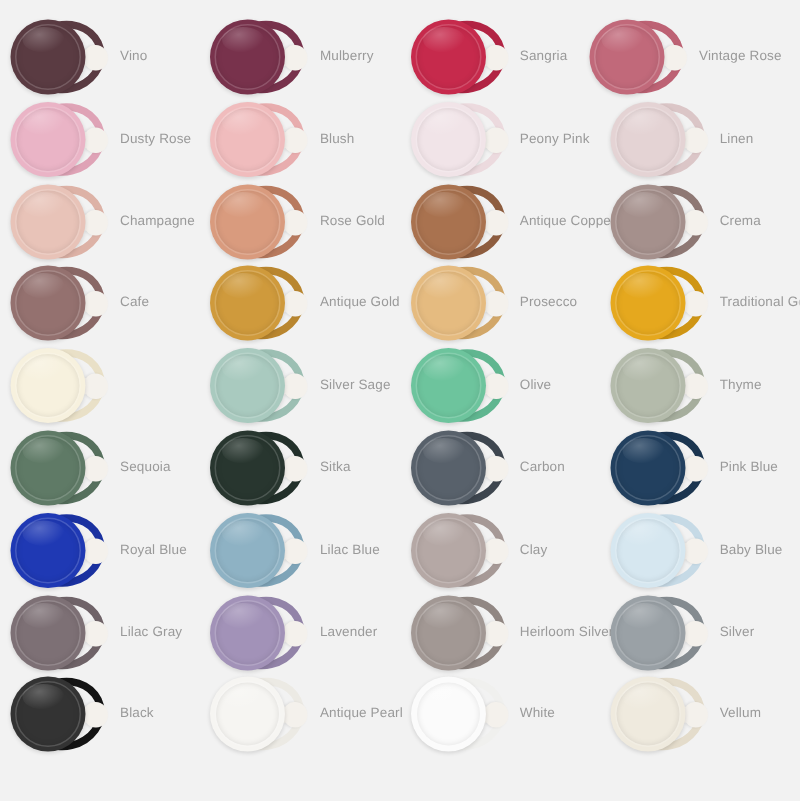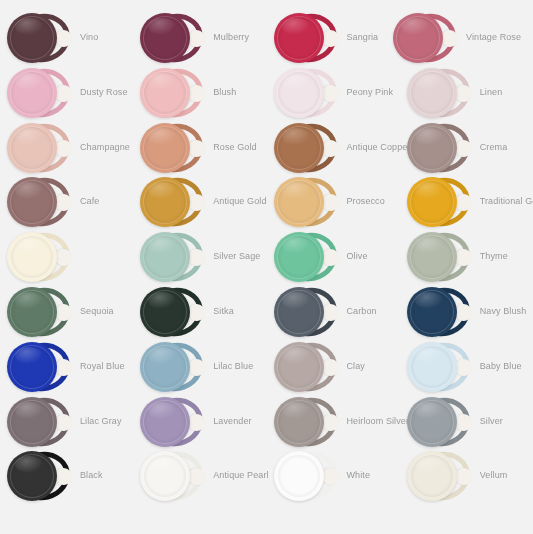--- a/index.html
+++ b/index.html
@@ -348,21 +348,21 @@
       <div class="swatch-label" style="color: rgb(154, 154, 154);">Carbon</div>
     </div>
     <div class="swatch-cell" style="left: 399.75px; top: 284px;">
       <div class="lid-art">
         <div class="lid-band" style="border-color: rgb(27, 53, 80);"></div>
         <div class="lid-tab" style="background: rgb(244, 241, 236);"></div>
         <div class="lid-face" style="background: rgb(34, 64, 95);">
           <div class="lid-gloss"></div>
         </div>
       </div>
-      <div class="swatch-label" style="color: rgb(154, 154, 154);">Navy Blush</div>
+      <div class="swatch-label" style="color: rgb(154, 154, 154);">Pink Blue</div>
     </div>
     <div class="swatch-cell" style="left: 0px; top: 338.8px;">
       <div class="lid-art">
         <div class="lid-band" style="border-color: rgb(26, 49, 160);"></div>
         <div class="lid-tab" style="background: rgb(244, 241, 236);"></div>
         <div class="lid-face" style="background: rgb(31, 57, 180);">
           <div class="lid-gloss"></div>
         </div>
       </div>
       <div class="swatch-label" style="color: rgb(154, 154, 154);">Royal Blue</div>

